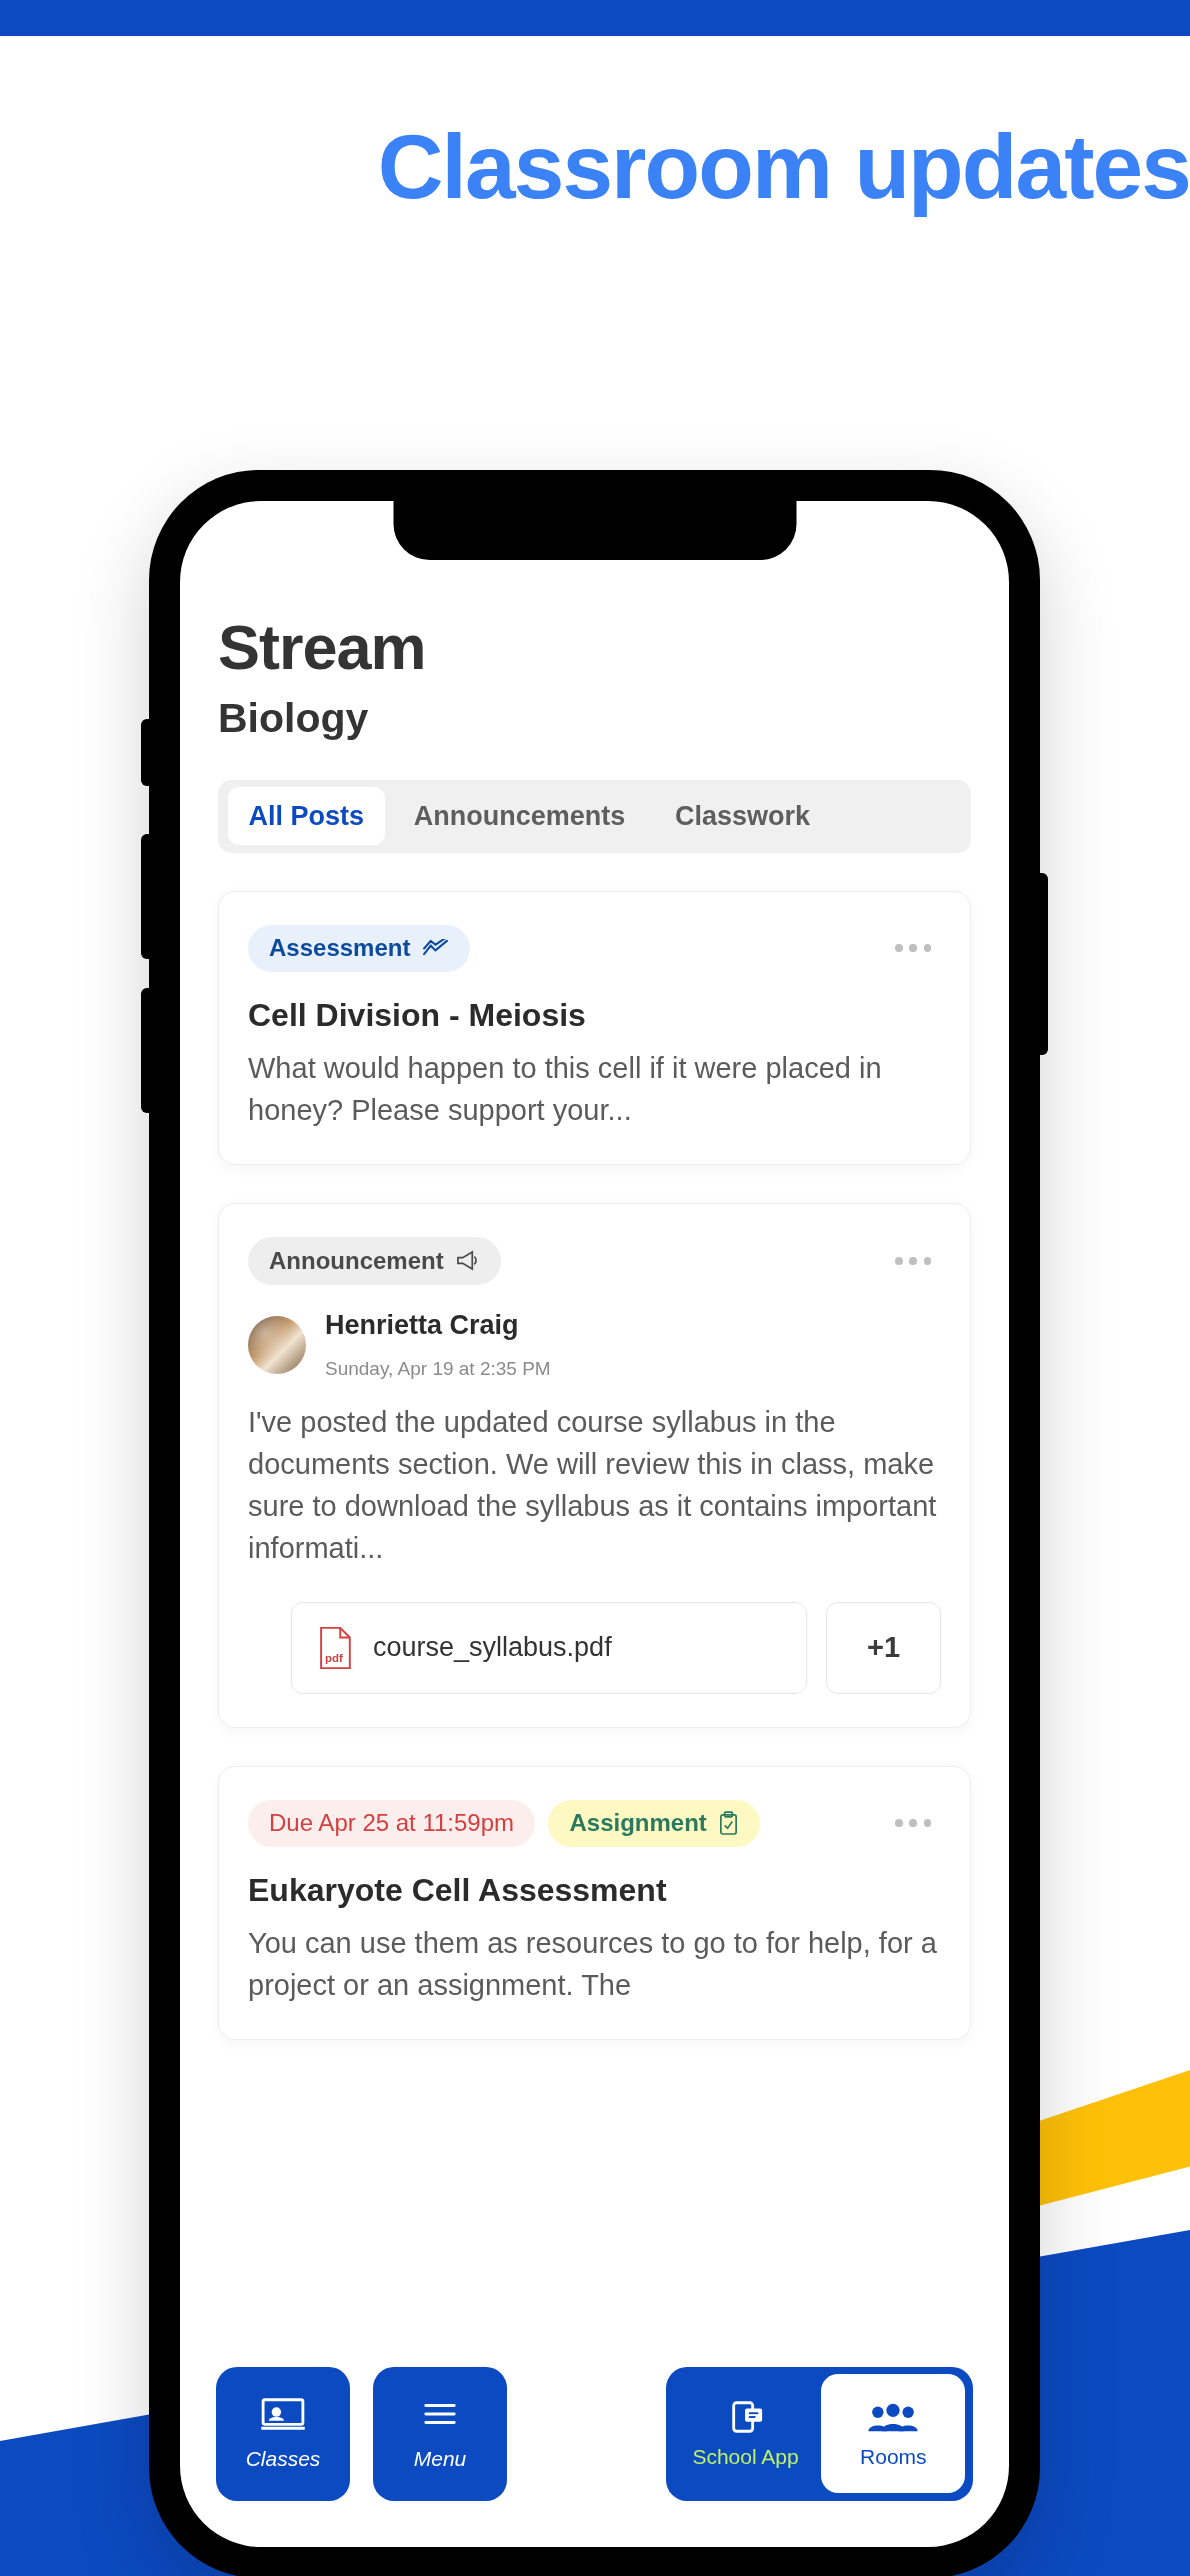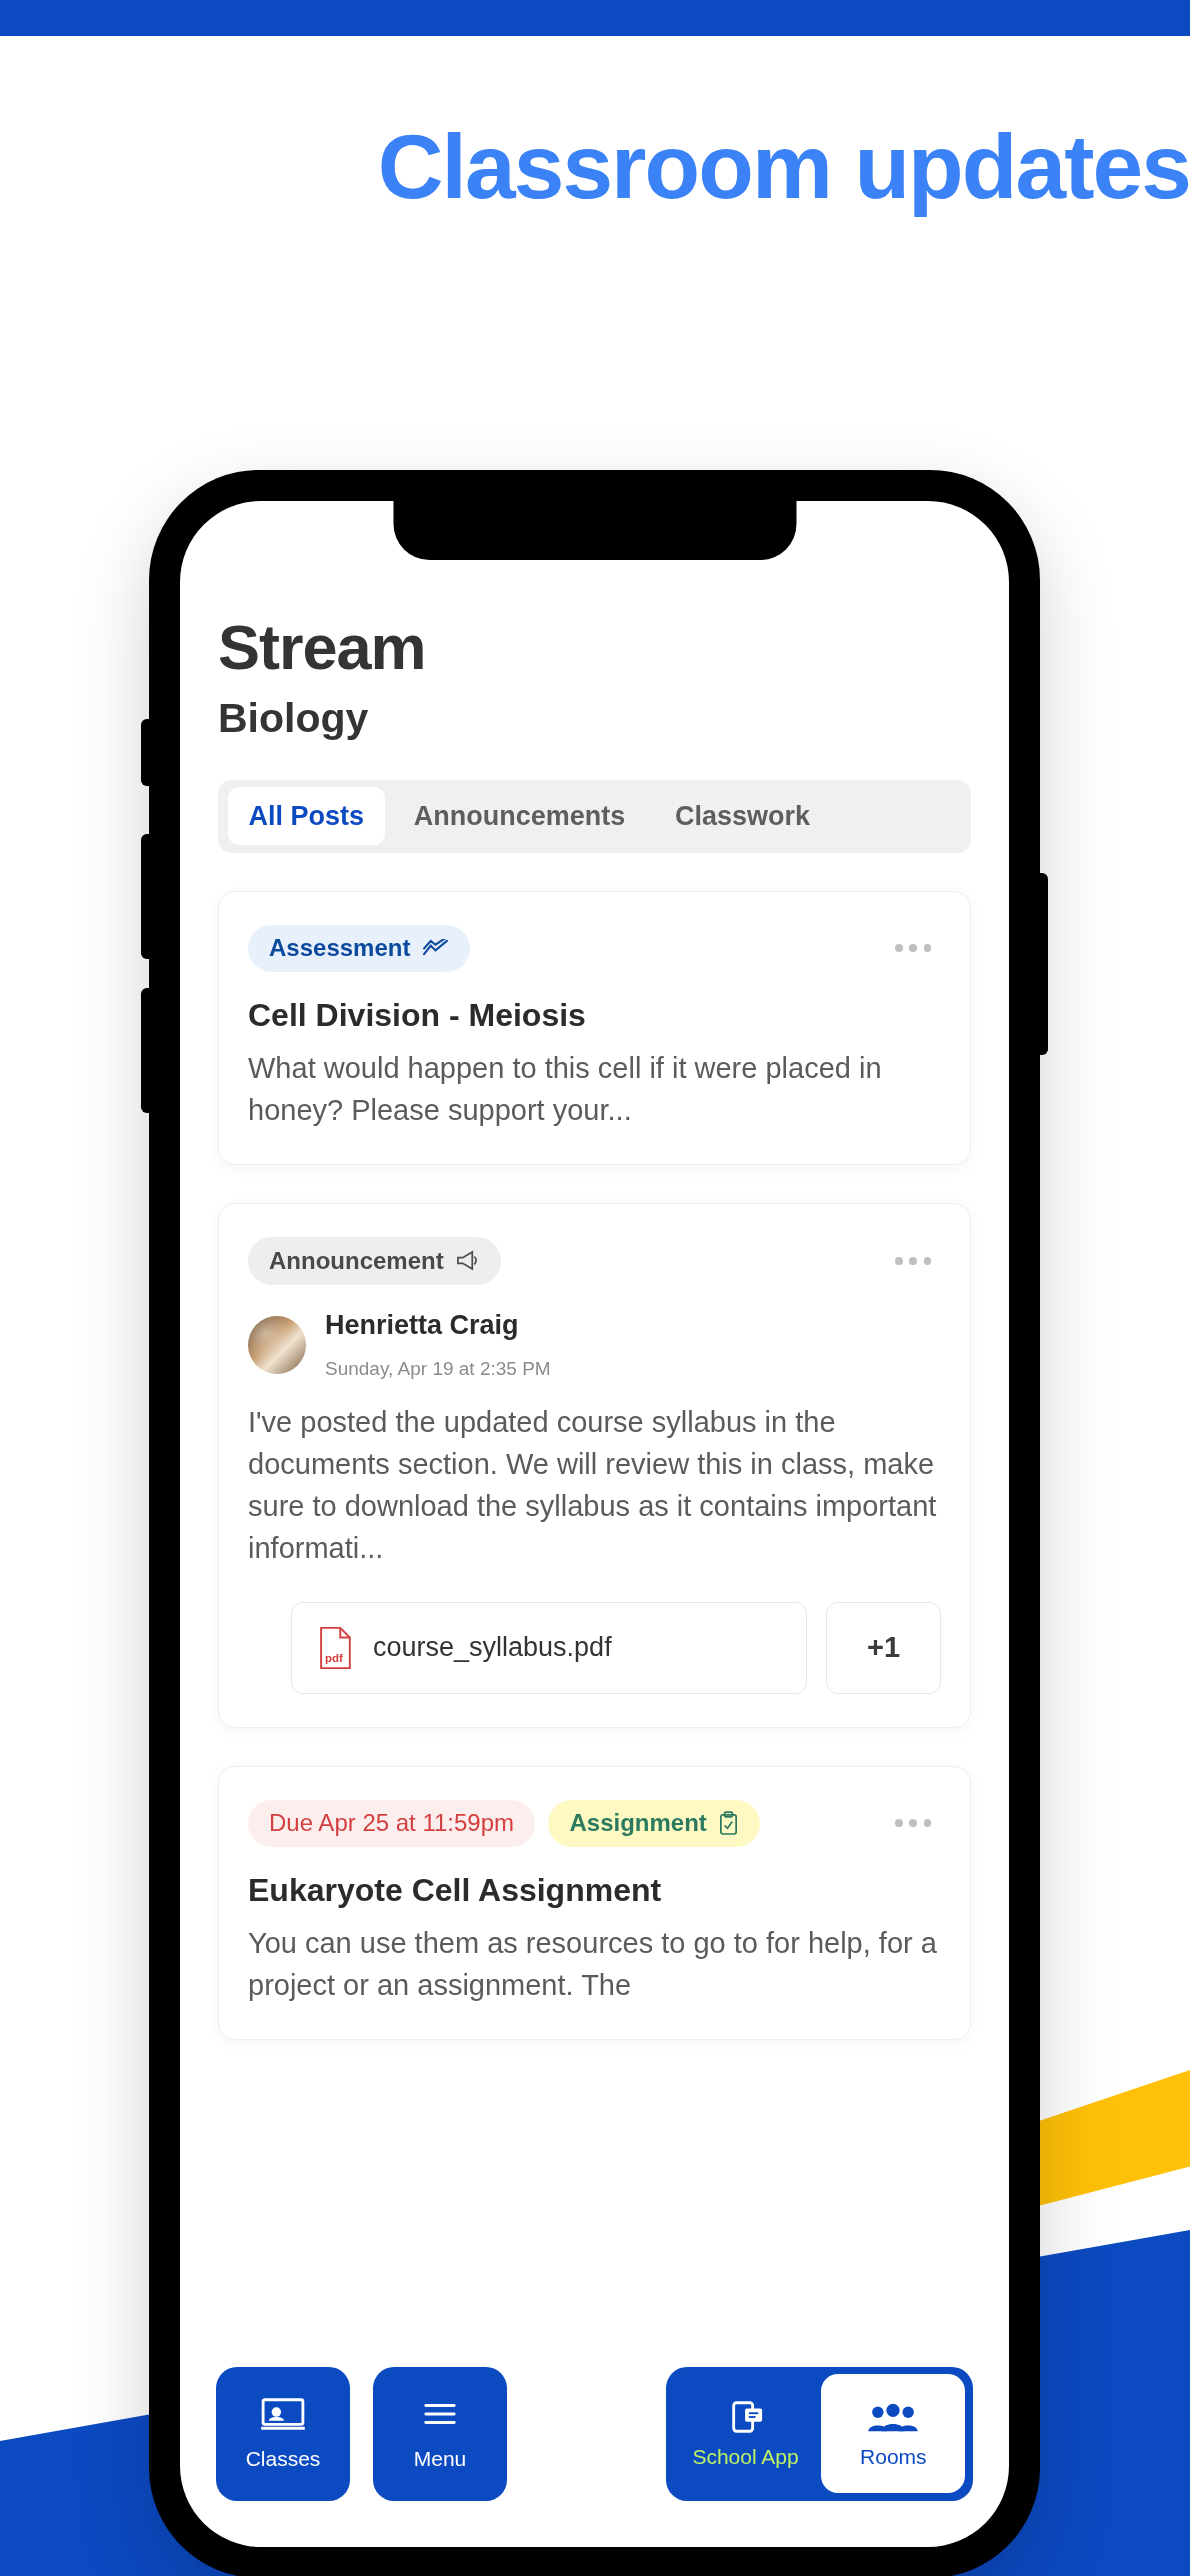--- a/index.html
+++ b/index.html
@@ -251,20 +251,21 @@
       width: 134px;
       height: 134px;
       background: #0c4ac2;
       border-radius: 21px;
       display: flex;
       flex-direction: column;
       align-items: center;
       justify-content: center;
       gap: 15px;
       color: #fff;
+      font-style: italic;
     }
     .nav-btn svg { width: 48px; height: 36px; }
     .nav-label { font-size: 21px; font-weight: 500; }
     .nav-split {
       display: flex;
       background: #0c4ac2;
       border-radius: 21px;
       padding: 7.7px;
       gap: 3.8px;
     }
@@ -383,21 +384,21 @@
                   <path d="M7 15 L10 18 L15 11" fill="none" stroke="#2b7a5f" stroke-width="1.8"></path>
                 </svg>
             </div>
           </div>
           <div class="more-dots">
               <span></span>
               <span></span>
               <span></span>
             </div>
         </div>
-        <div class="card-title">Eukaryote Cell Assignment</div>
+        <div class="card-title">Eukaryote Cell Assessment</div>
         <div class="card-desc">You can use them as resources to go to for help, for a project or an assignment. The</div>
       </div>
     </div>
 
     <div class="fade-bottom"></div>
 
     <div class="bottom-nav">
       <div class="nav-btn">
         <svg viewBox="0 0 50 38">
             <rect x="4" y="4" width="42" height="26" rx="2" fill="none" stroke="#fff" stroke-width="3"></rect>

